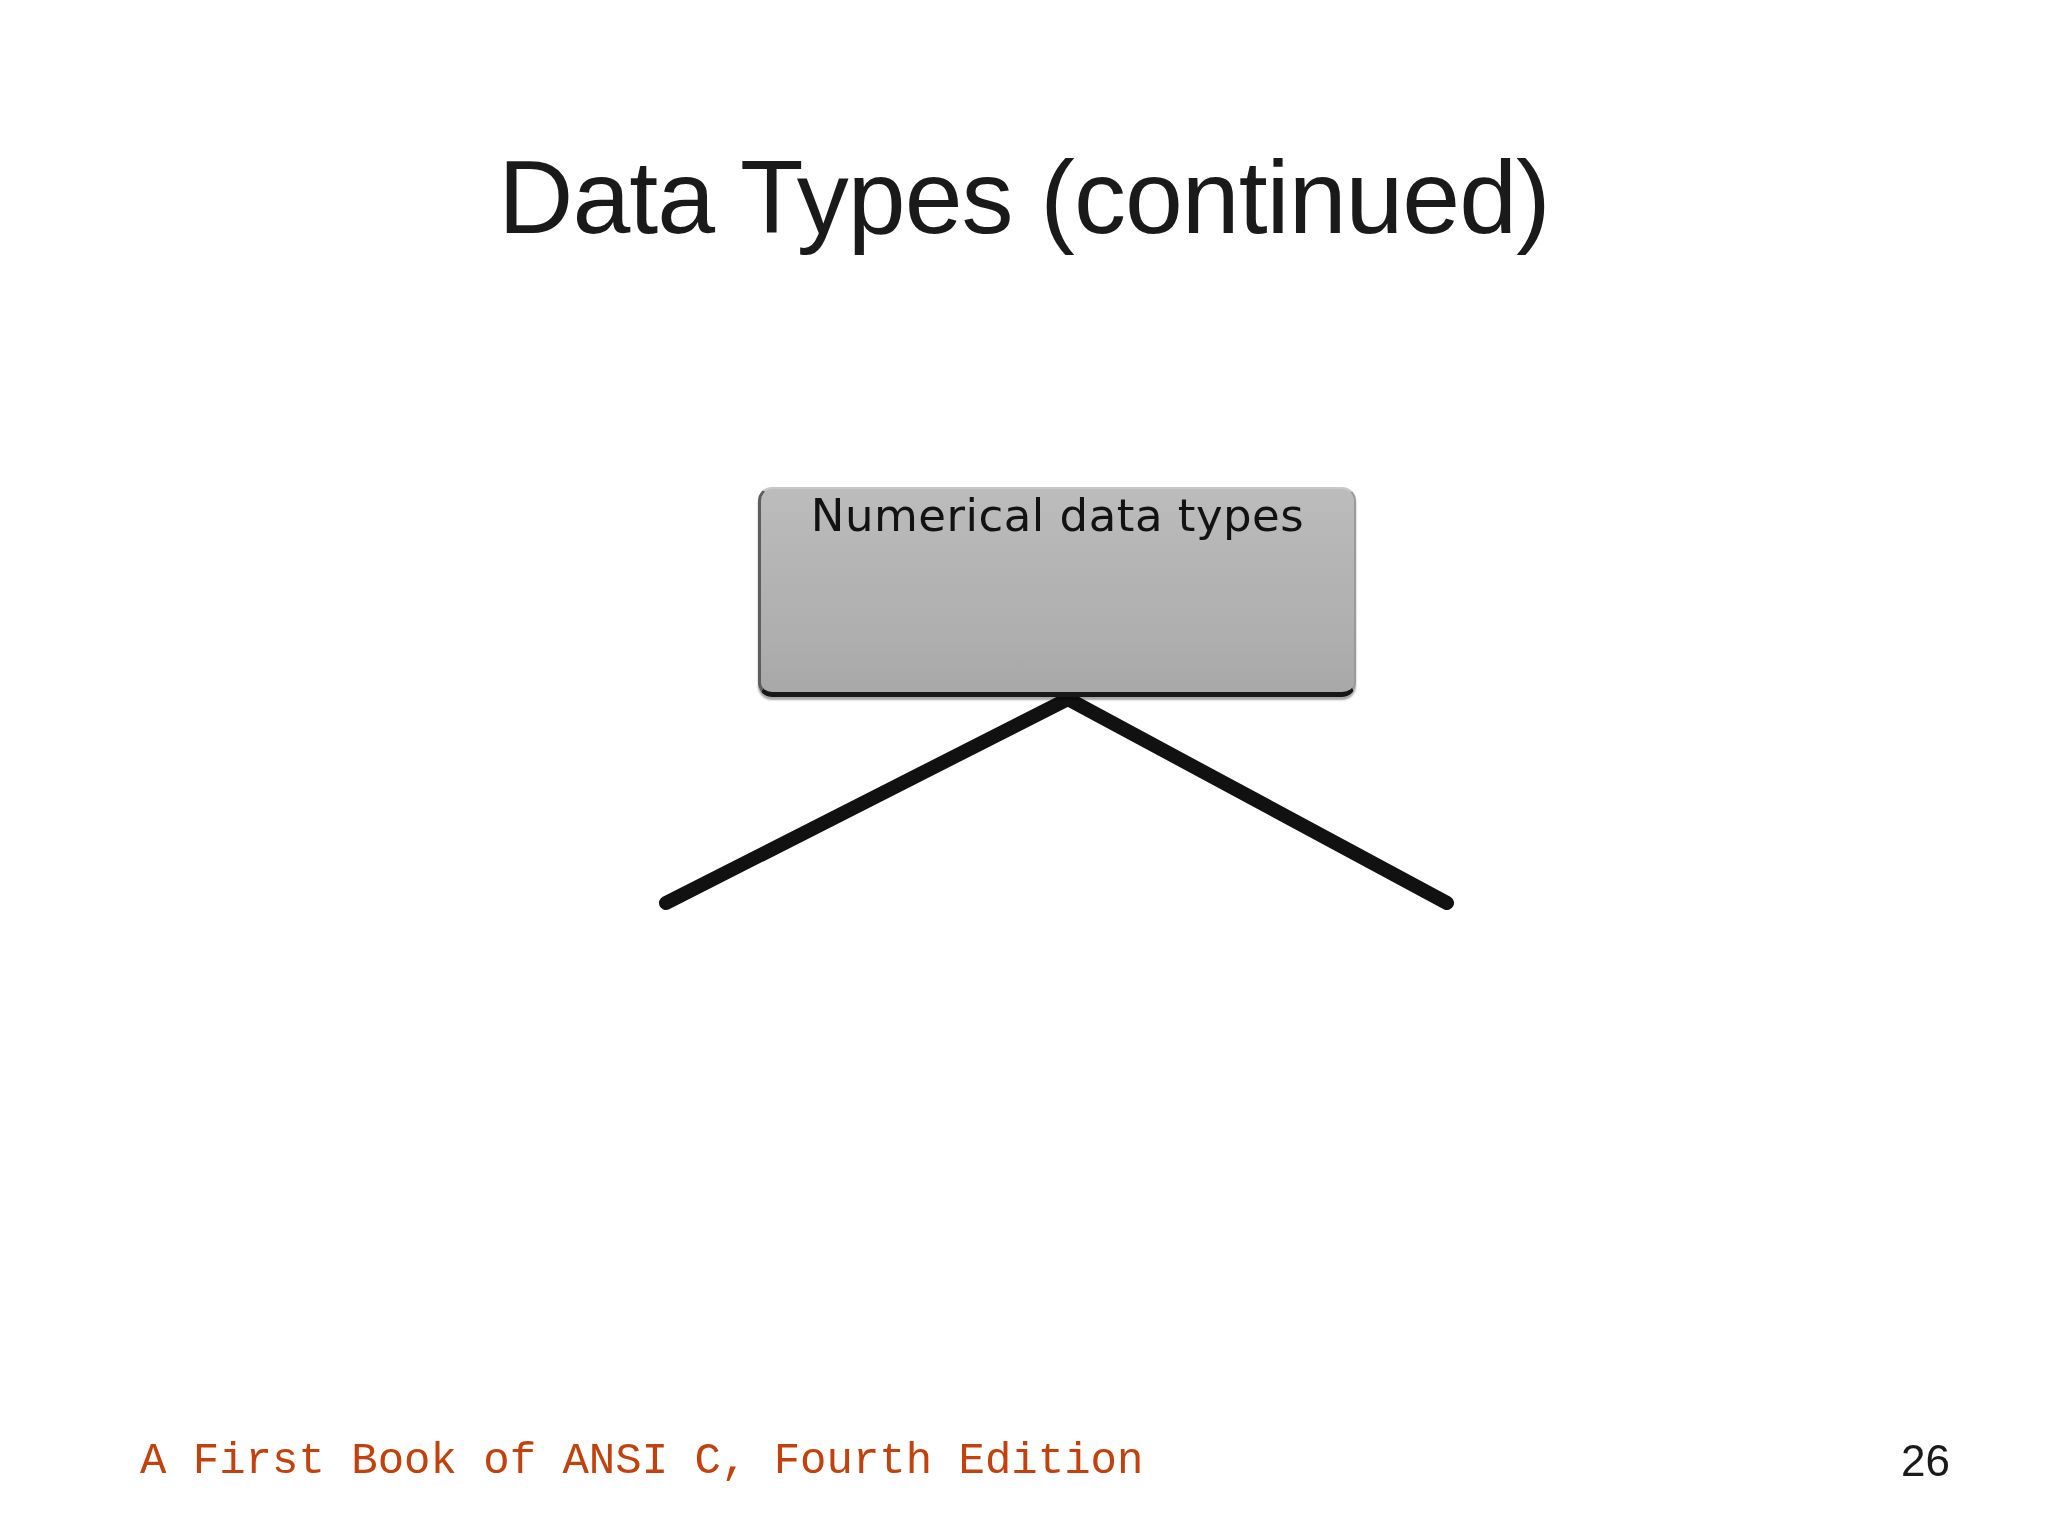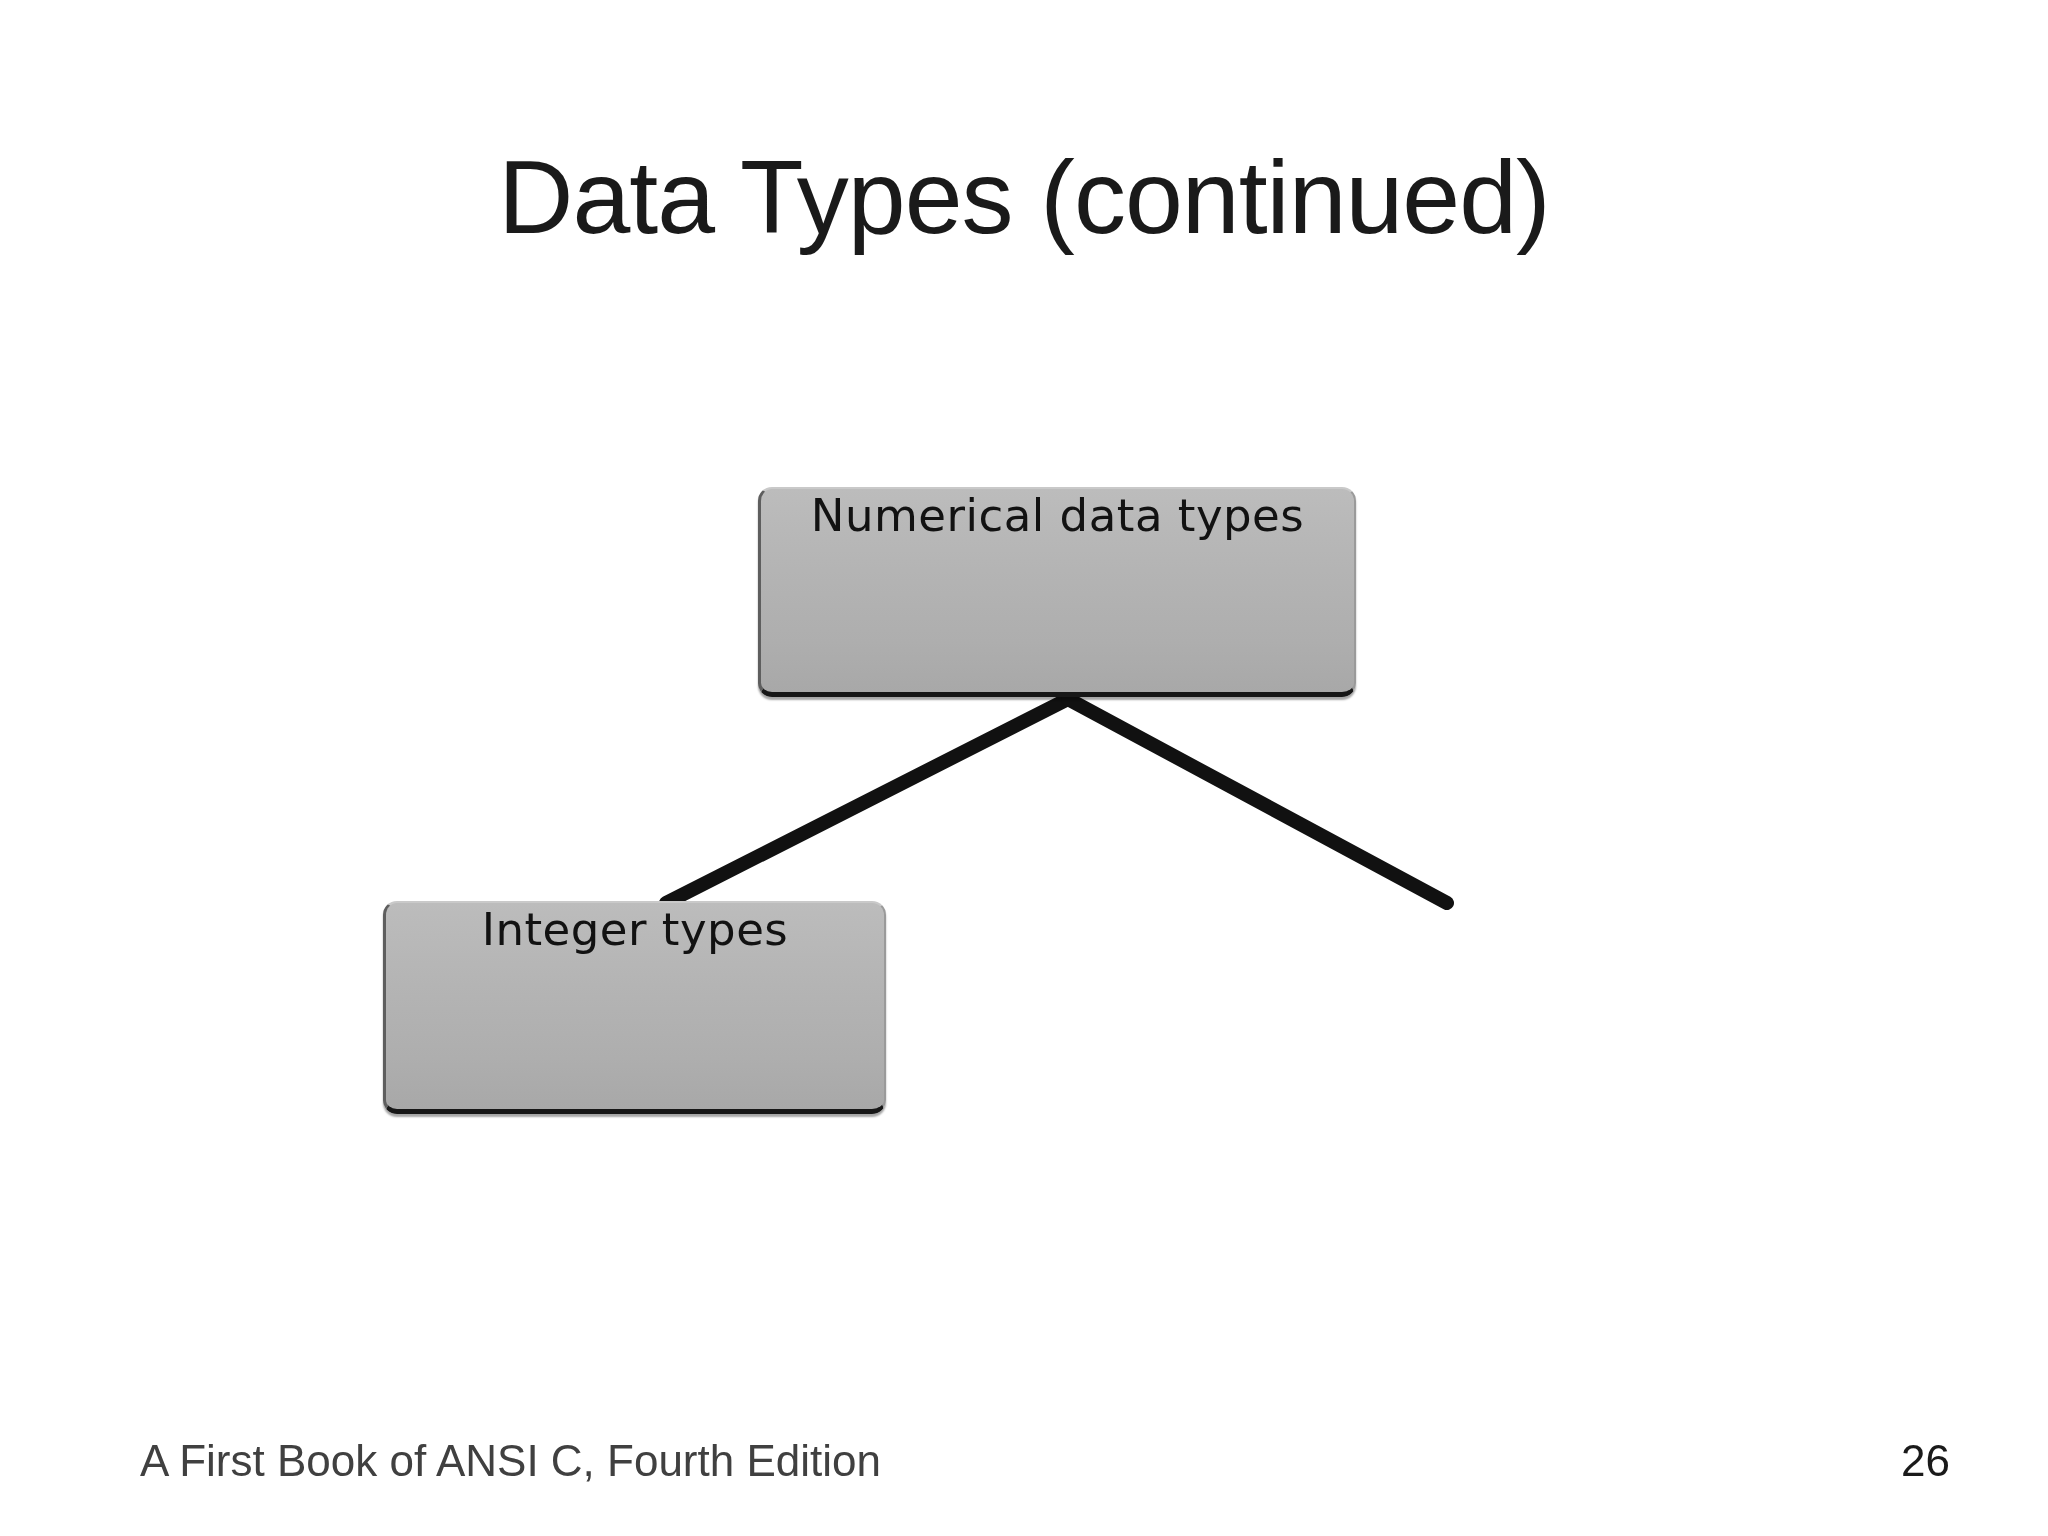--- a/index.html
+++ b/index.html
@@ -113,23 +113,23 @@
     font-weight: 400;
     margin-left: 34px;
     letter-spacing: 0.5px;
   }
 
   
   .footer-left {
     position: absolute;
     left: 140px;
     top: 1436px;
-    font-family: Liberation Sans, sans-serif;
+    font-family: Liberation Mono, monospace;
     font-size: 44px;
-    color: #404040;
+    color: #c2410c;
     white-space: nowrap;
   }
   .footer-page {
     position: absolute;
     right: 98px;
     top: 1436px;
     font-family: "Liberation Sans", sans-serif;
     font-size: 44px;
     color: #1a1a1a;
     text-align: right;
@@ -148,23 +148,20 @@
 
       <line x1="1068" y1="699" x2="666" y2="903" stroke="#111111" stroke-width="14" stroke-linecap="round"></line>
 
       <line x1="1068" y1="699" x2="1447" y2="903" stroke="#111111" stroke-width="14" stroke-linecap="round"></line>
     </svg>
 
     <div class="node-box" id="node-root">
       <span>Numerical data types</span>
     </div>
 
-    <div class="node-box" id="node-integer">
-      <span>Integer types</span>
-    </div>
 
 
   </div>
 
   <div class="footer-left">A First Book of ANSI C, Fourth Edition</div>
 
   <div class="footer-page">26</div>
 
 </div>
 

